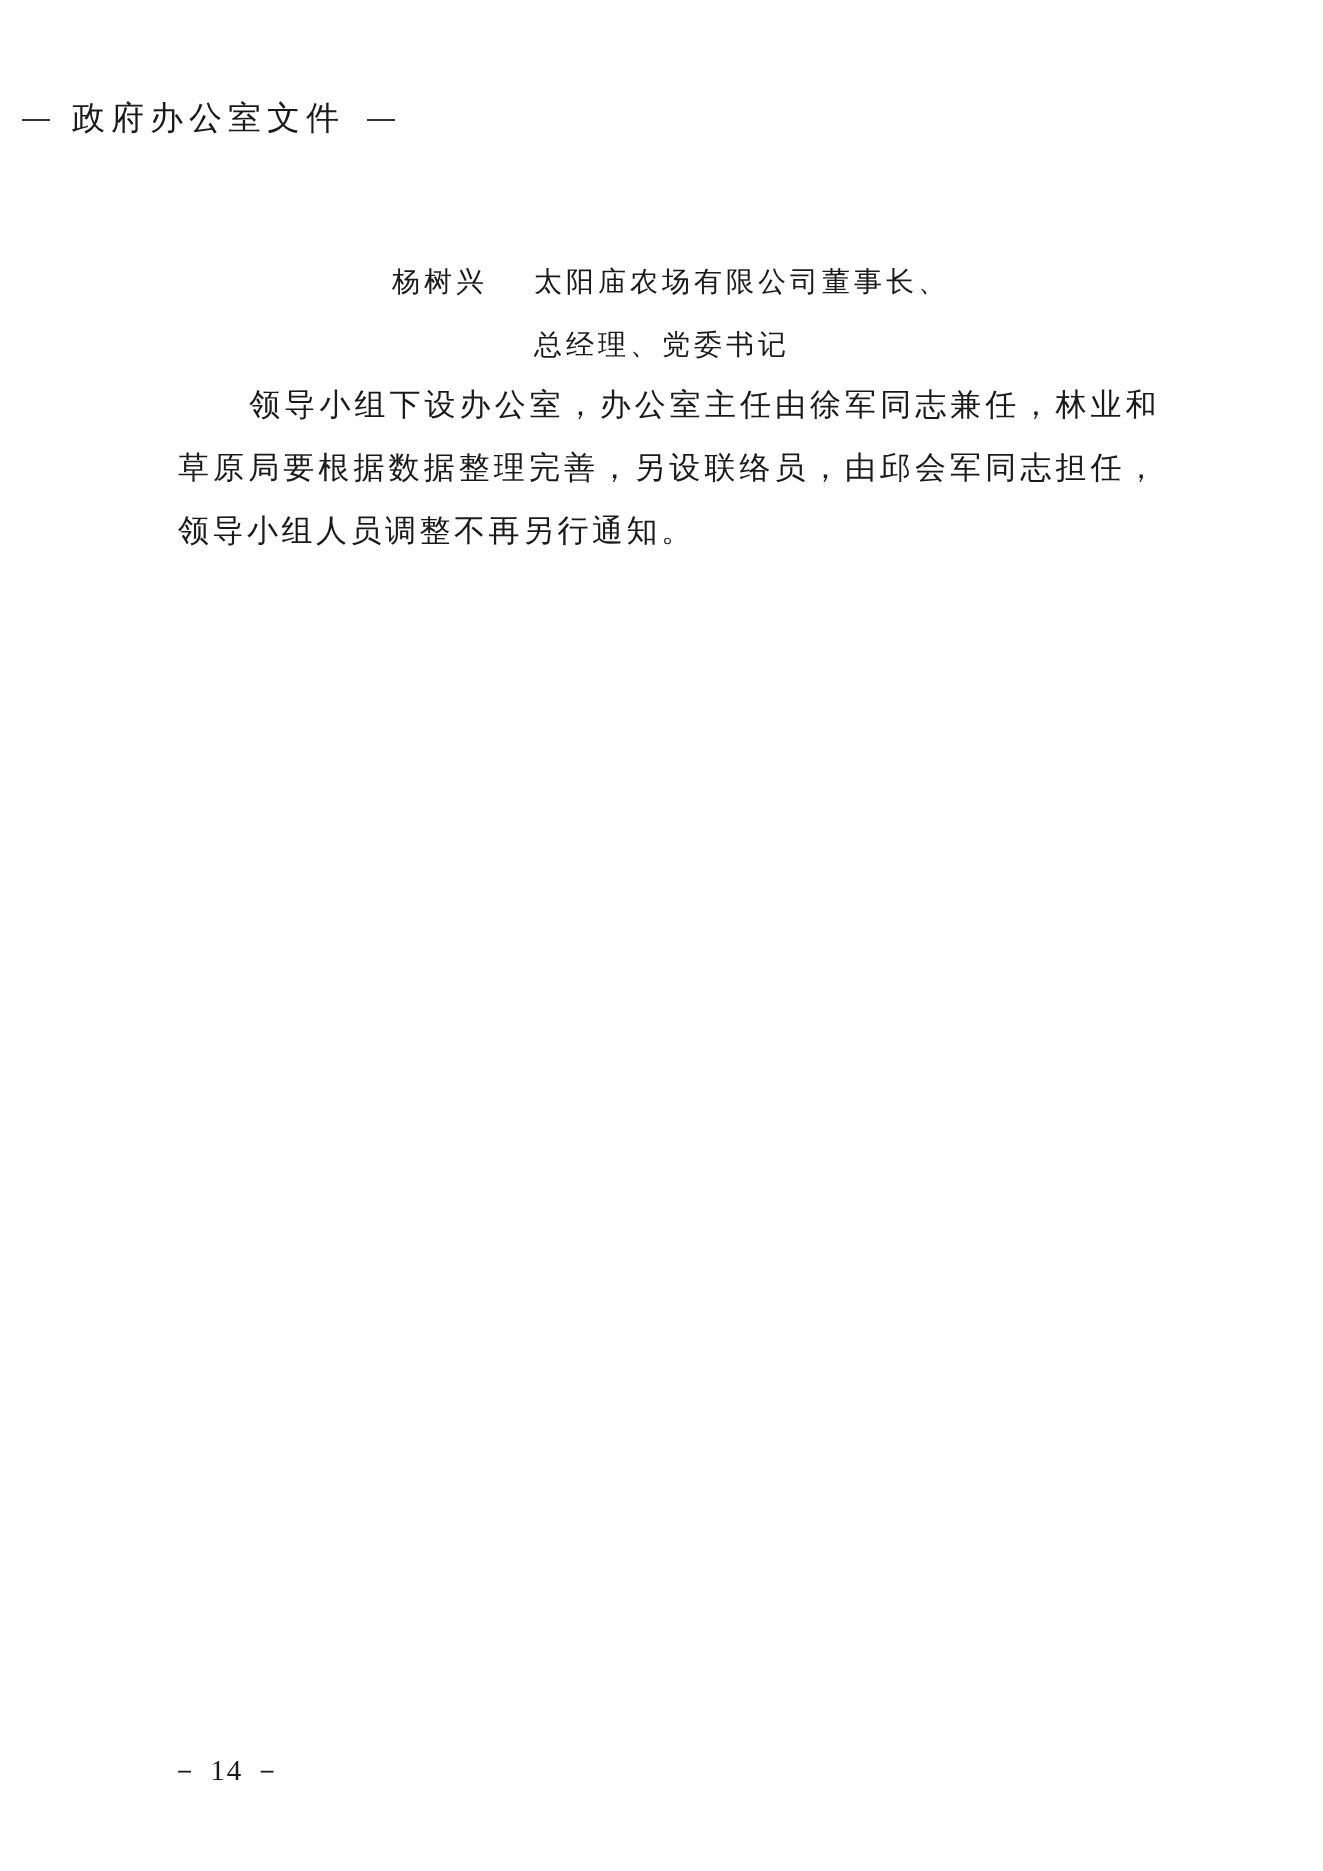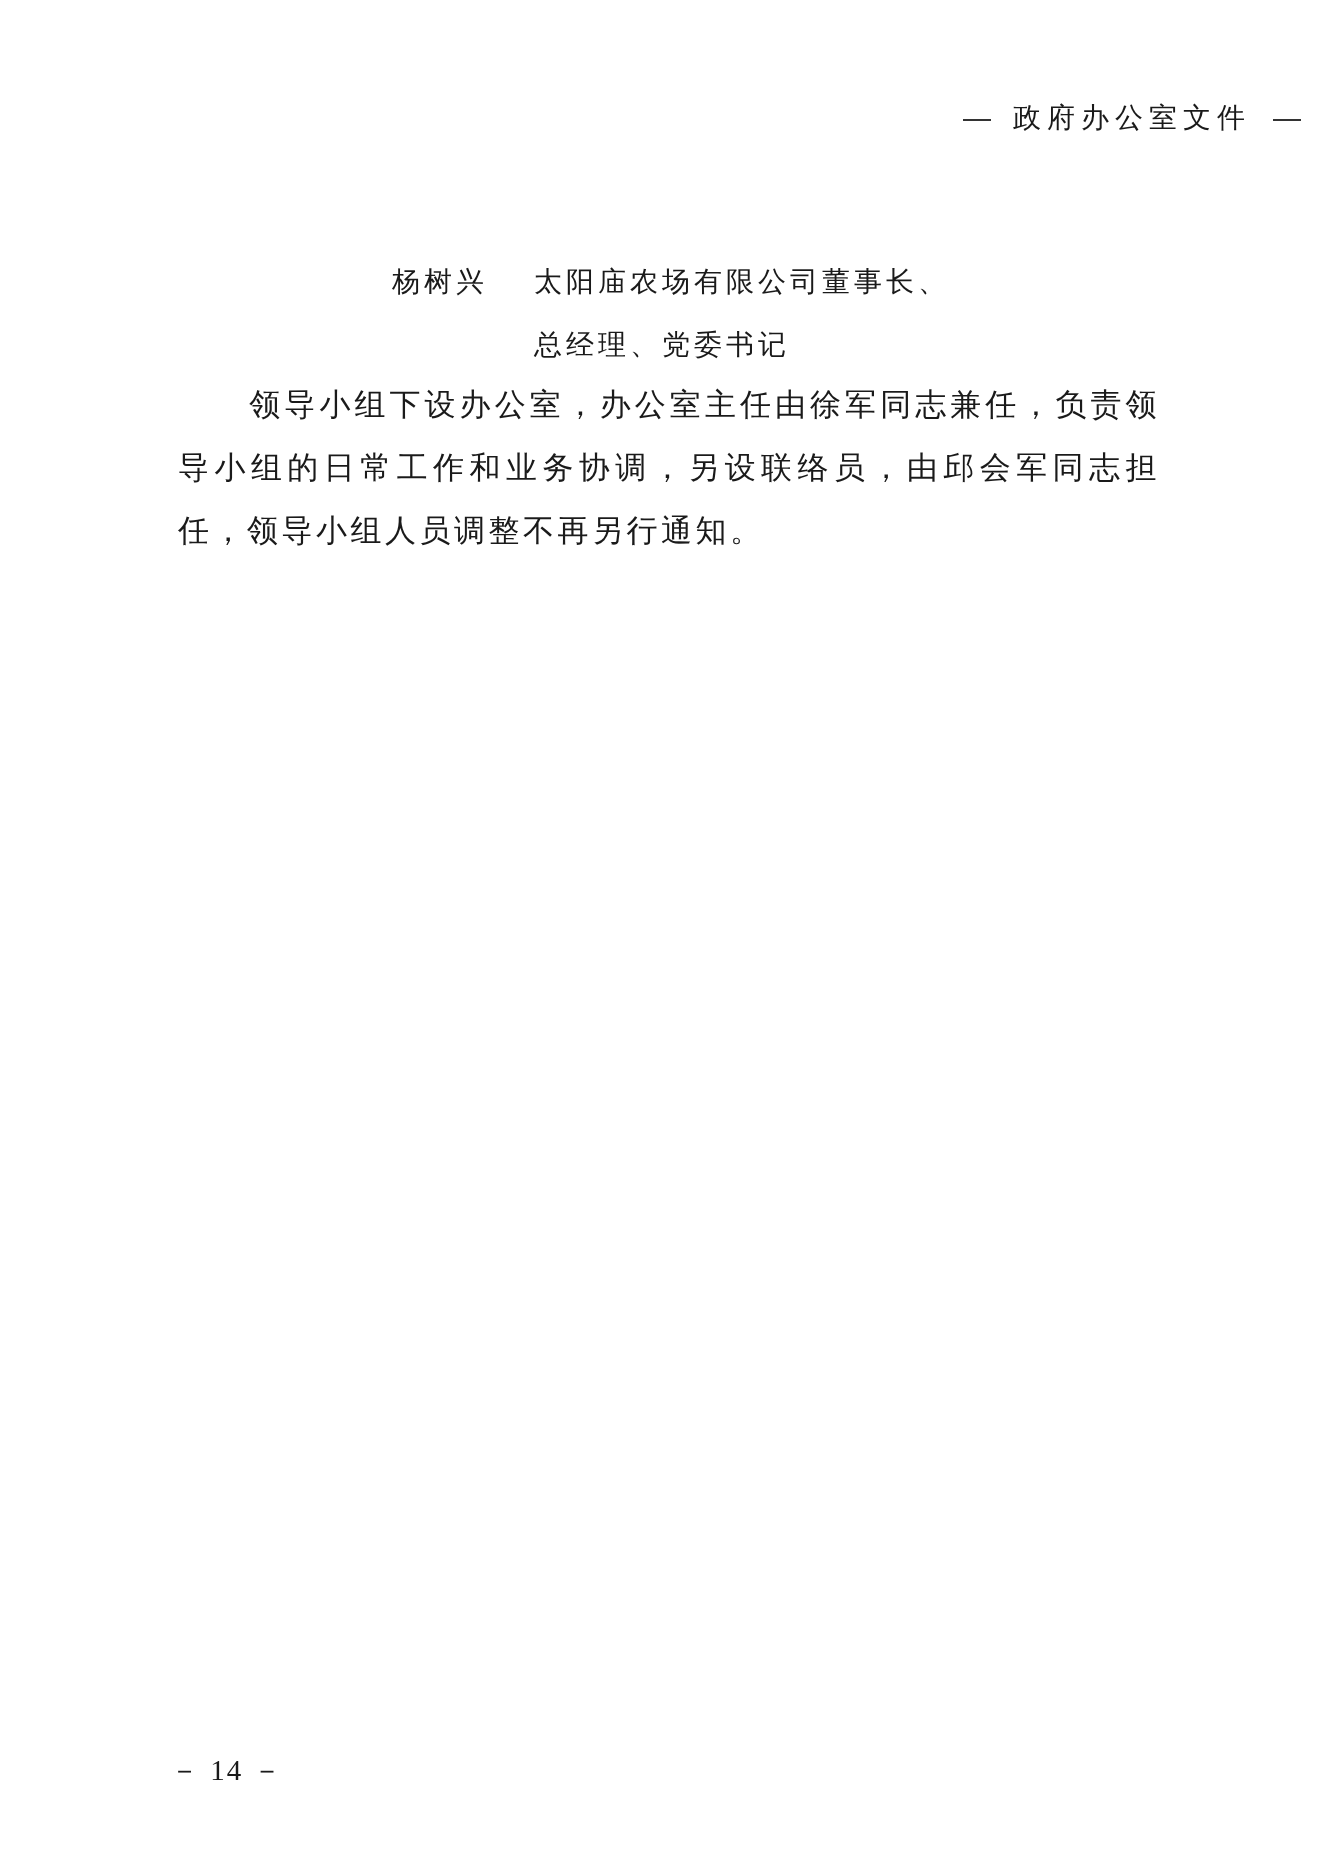--- a/index.html
+++ b/index.html
@@ -13,22 +13,22 @@
     position: relative;
     overflow: hidden;
     color: #1a1a1a;
     font-family: "DejaVu Serif", "Liberation Serif", serif;
   }
   .header {
     position: absolute;
     top: 98px;
     left: 0;
     width: 1323px;
-    text-align: right;
-    font-size: 28px;
+    text-align: left;
+    font-size: 33px;
     letter-spacing: 6px;
     line-height: 40px;
   }
   .header .dash {
     display: inline-block;
     width: 28px;
     height: 2px;
     background: #333;
     vertical-align: middle;
     margin: 0 22px;
@@ -85,20 +85,20 @@
 </div>
 
 <div class="signer" style="top:262px;">
   <span class="name">杨树兴</span><span>太阳庙农场有限公司董事长、</span>
 </div>
 <div class="signer" style="top:325px; left:534px;">
   <span>总经理、党委书记</span>
 </div>
 
 <div class="body-text" style="top:373px;">
-  <p class="para indent">领导小组下设办公室，办公室主任由徐军同志兼任，负责领导小组的日常工作和业务协调，另设联络员，由邱会军同志担任，领导小组人员调整不再另行通知。</p>
+  <p class="para indent">领导小组下设办公室，办公室主任由徐军同志兼任，林业和草原局要根据数据整理完善，另设联络员，由邱会军同志担任，领导小组人员调整不再另行通知。</p>
 
 
 
 
 </div>
 
 <div class="page-number">－ 14 －</div>
 
 </body></html>

